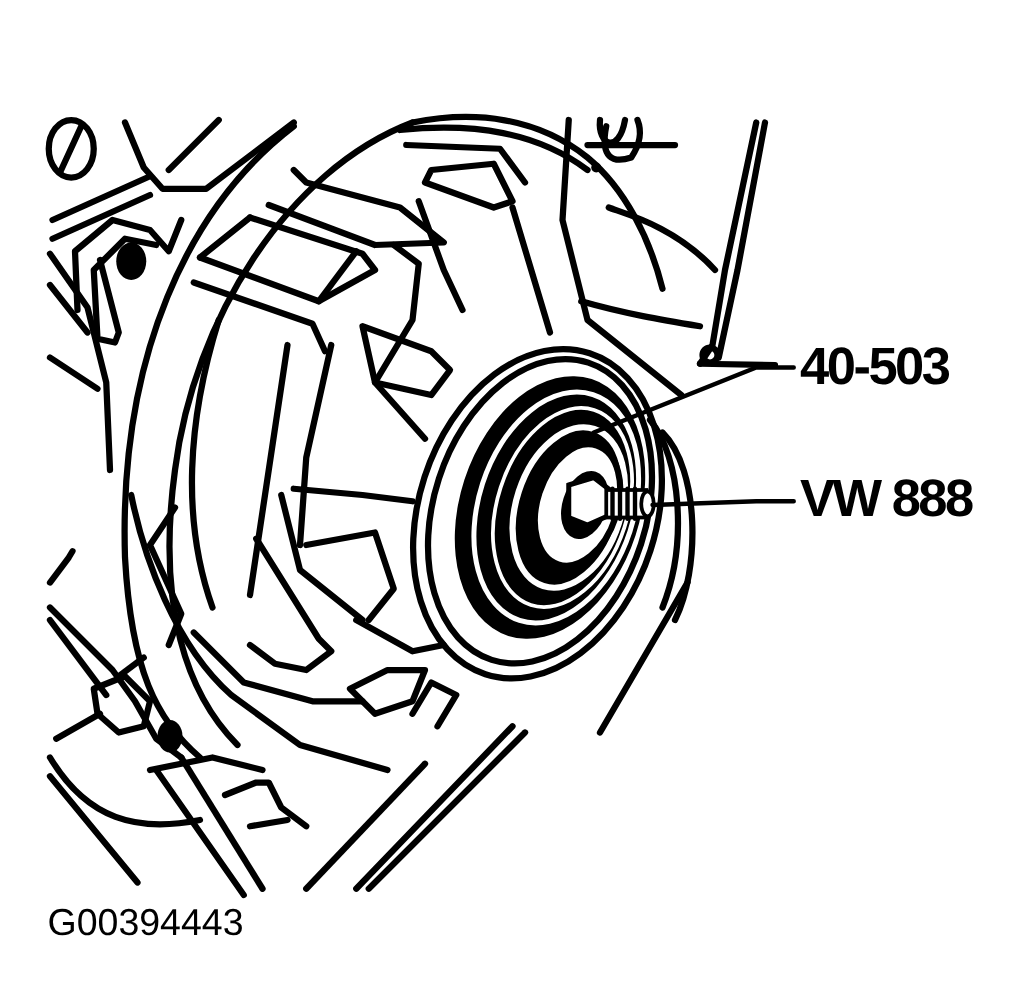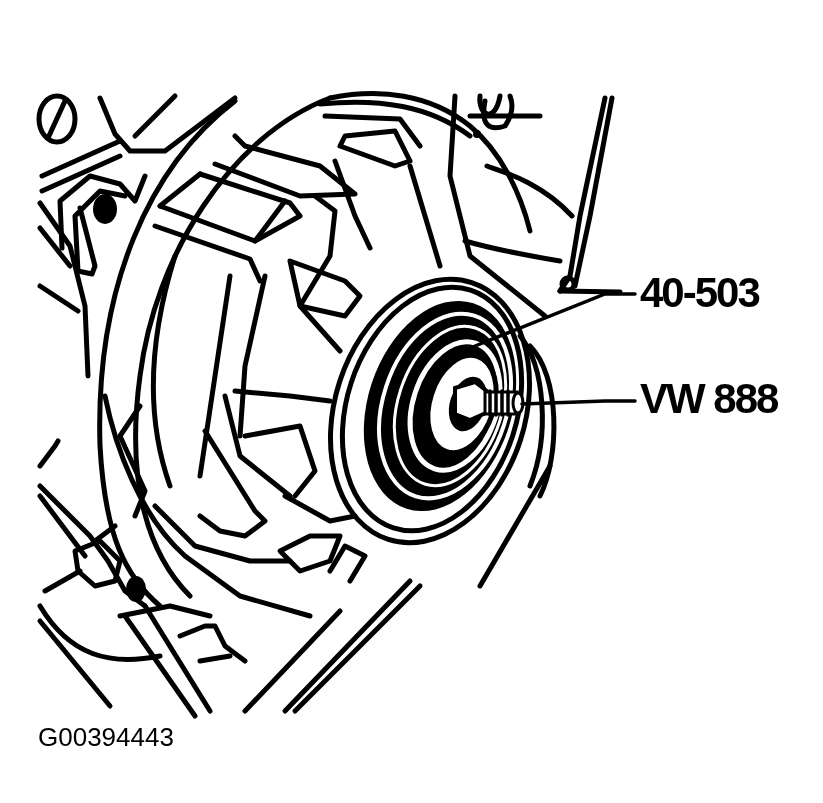--- a/index.html
+++ b/index.html
@@ -14,21 +14,21 @@
       color: #000000;
       line-height: 1;
       white-space: nowrap;
     }
     #label-40503 { left: 640px; top: 256px; }
     #label-vw771 { left: 640px; top: 362px; }
     #figure-id {
       position: absolute;
       left: 38px; top: 708px;
       font-family: "Liberation Sans", sans-serif;
-      font-size: 26px;
+      font-size: 30px;
       color: #000000;
       line-height: 1;
     }
     svg .ln { fill: none; stroke: #000; stroke-width: 5; stroke-linecap: round; stroke-linejoin: round; }
     svg .thin { fill: none; stroke: #000; stroke-width: 3.5; stroke-linecap: round; }
     svg .fill { fill: #000; stroke: none; }
   </style>
 </head>
 <body>
 

